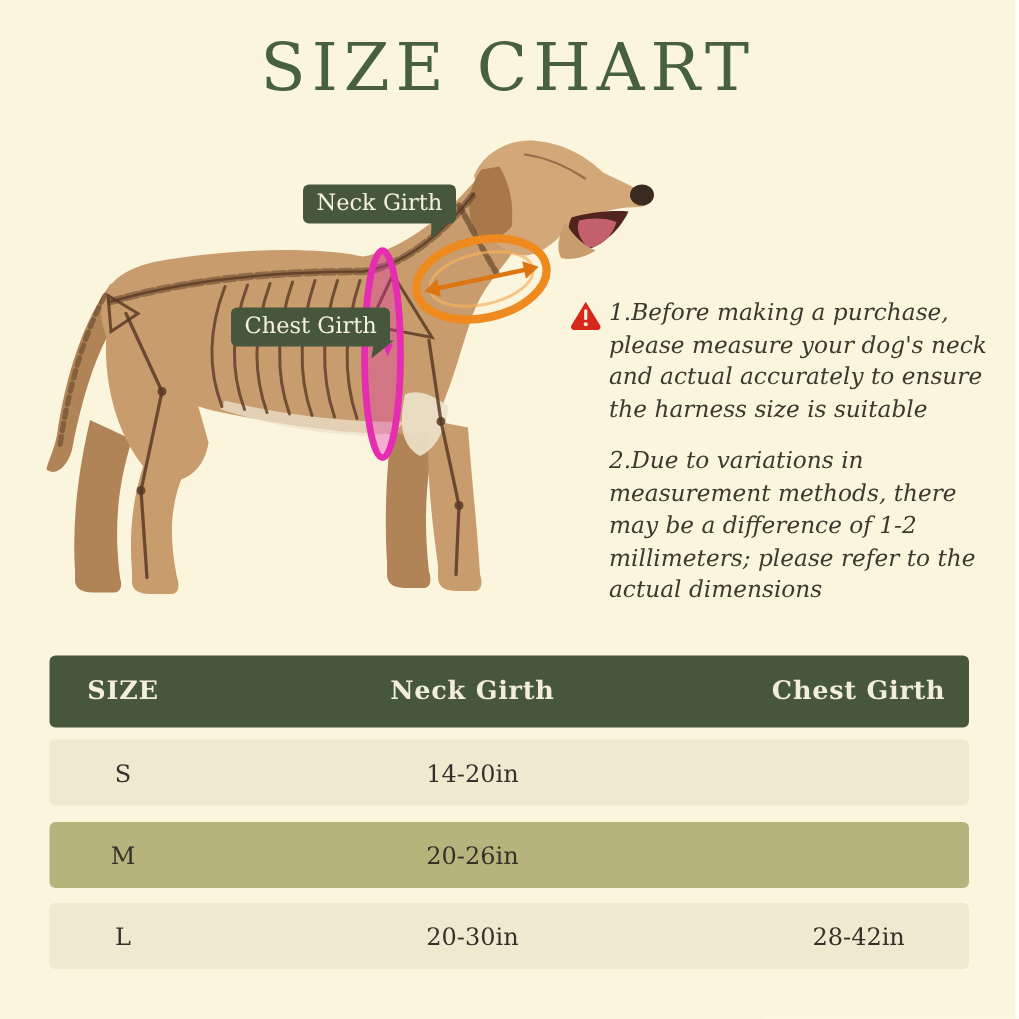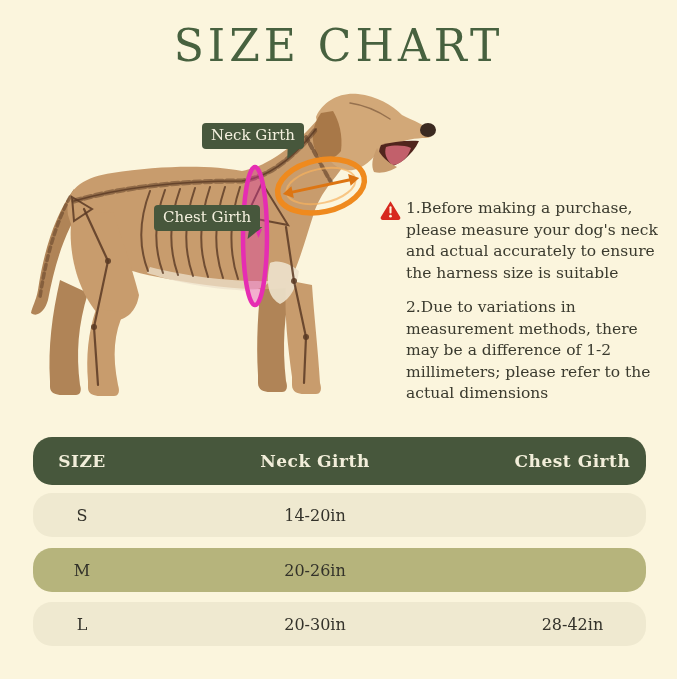--- a/index.html
+++ b/index.html
@@ -34,27 +34,27 @@
     border-top:12px solid #47573C;
   }
   .bubble-neck{left:202px;top:123px;}
   .bubble-neck .tail{bottom:-10px;right:6px;transform:skewX(-24deg);}
   .bubble-chest{left:154px;top:205px;}
   .bubble-chest .tail{bottom:-8px;right:1px;transform:skewX(-30deg);}
   
   .warn-icon{position:absolute;left:380px;top:200px;width:21px;height:20px;}
   .notes{
     position:absolute;left:406px;top:198px;width:260px;
-    color:#3A3A2E;font-size:15.5px;line-height:21.5px;
+    color:#3A3A2E;font-size:15.5px;line-height:21.5px;font-style:italic;
   }
   .note-block{margin:0 0 13px 0;}
   
   .size-table{position:absolute;left:33px;top:437px;width:613px;}
   .t-row{
-    position:absolute;left:0;width:613px;border-radius:19px;
+    position:absolute;left:0;width:613px;border-radius:4px;
     display:grid;grid-template-columns:16% 60% 24%;
     align-items:center;text-align:center;
   }
   .t-head{
     top:0;height:48px;background:#47573C;color:#F2EEDA;
     font-weight:bold;font-size:17px;letter-spacing:0.5px;
   }
   .t-body{height:44px;background:#EFE9D0;color:#33322A;font-size:16px;}
   .t-row-s{top:56px;}
   .t-row-m{top:111px;background:#B6B47C;}

